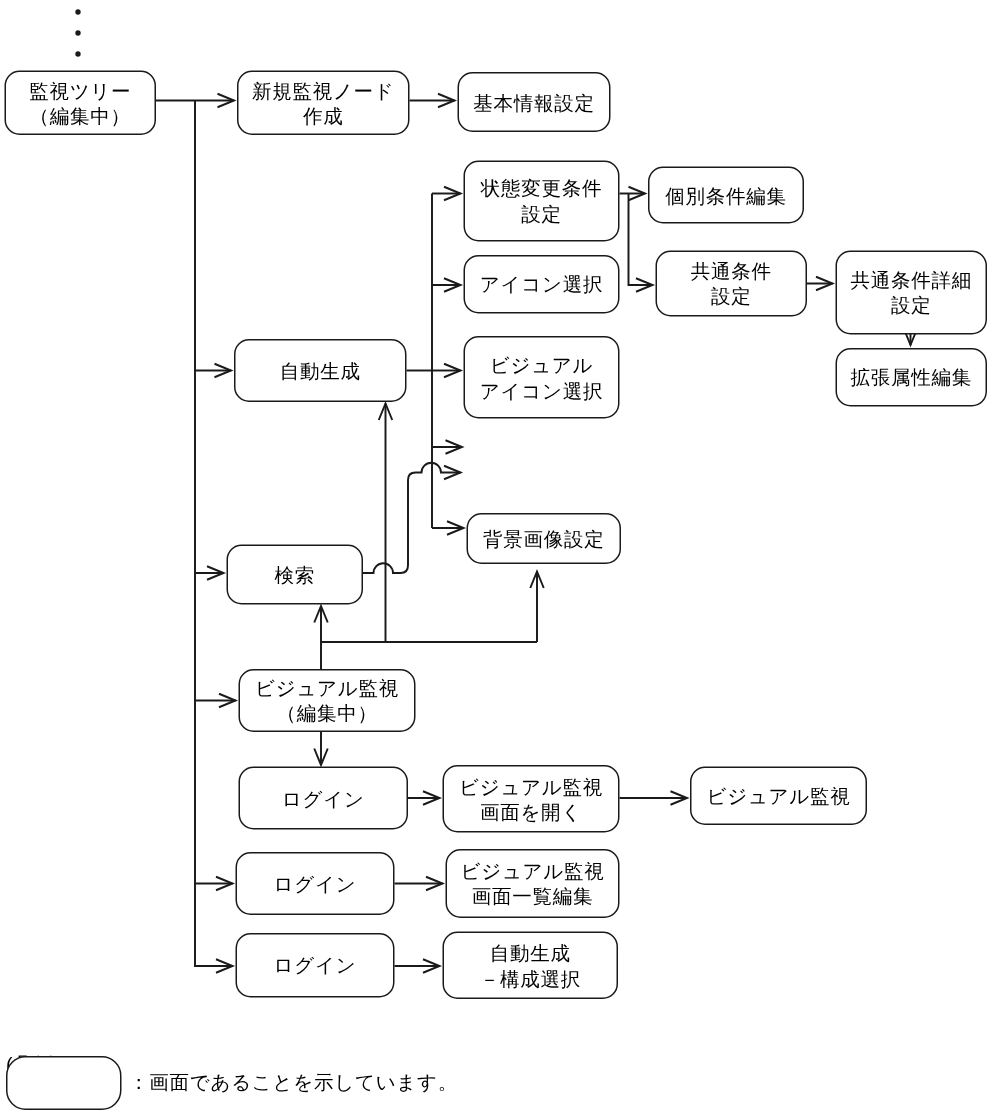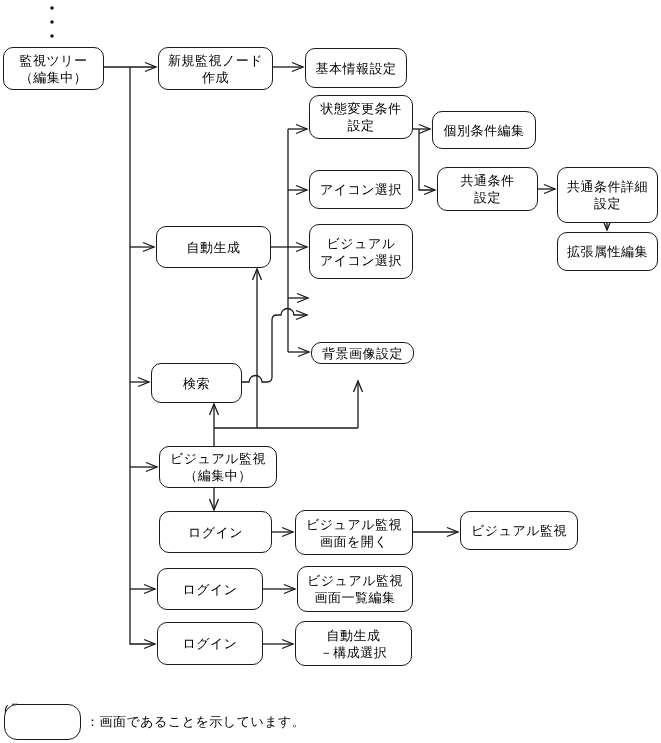--- a/index.html
+++ b/index.html
@@ -132,33 +132,33 @@
       <path d="M263 644 H293"></path>
         <path d="M282 639.5 L293 644 L282 648.5"></path>
     </g>
   </svg>
 
   <div class="node" style="left:3px;top:47px;width:101px;height:43px">監視ツリー
 （編集中）</div>
   <div class="node" style="left:158px;top:47px;width:115px;height:43px">新規監視ノード
 作成</div>
   <div class="node" style="left:305px;top:48px;width:102px;height:40px">基本情報設定</div>
-  <div class="node" style="left:309px;top:95px;width:104px;height:44px">状態変更条件
+  <div class="node" style="left:309px;top:107px;width:104px;height:54px">状態変更条件
 設定</div>
   <div class="node" style="left:432px;top:111px;width:104px;height:38px">個別条件編集</div>
   <div class="node" style="left:309px;top:170px;width:104px;height:39px">アイコン選択</div>
   <div class="node" style="left:437px;top:167px;width:101px;height:44px">共通条件
 設定</div>
   <div class="node" style="left:557px;top:167px;width:101px;height:56px">共通条件詳細
 設定</div>
   <div class="node" style="left:557px;top:232px;width:101px;height:39px">拡張属性編集</div>
   <div class="node" style="left:309px;top:224px;width:104px;height:55px">ビジュアル
 アイコン選択</div>
   <div class="node" style="left:156px;top:226px;width:115px;height:42px">自動生成</div>
-  <div class="node" style="left:311px;top:342px;width:103px;height:22px">背景画像設定</div>
+  <div class="node" style="left:311px;top:342px;width:103px;height:34px">背景画像設定</div>
   <div class="node" style="left:151px;top:363px;width:91px;height:40px">検索</div>
   <div class="node" style="left:159px;top:446px;width:118px;height:42px">ビジュアル監視
 （編集中）</div>
   <div class="node" style="left:159px;top:511px;width:113px;height:42px">ログイン</div>
   <div class="node" style="left:295px;top:510px;width:118px;height:45px">ビジュアル監視
 画面を開く</div>
   <div class="node" style="left:460px;top:511px;width:118px;height:39px">ビジュアル監視</div>
   <div class="node" style="left:157px;top:568px;width:106px;height:42px">ログイン</div>
   <div class="node" style="left:297px;top:566px;width:116px;height:46px">ビジュアル監視
 画面一覧編集</div>

